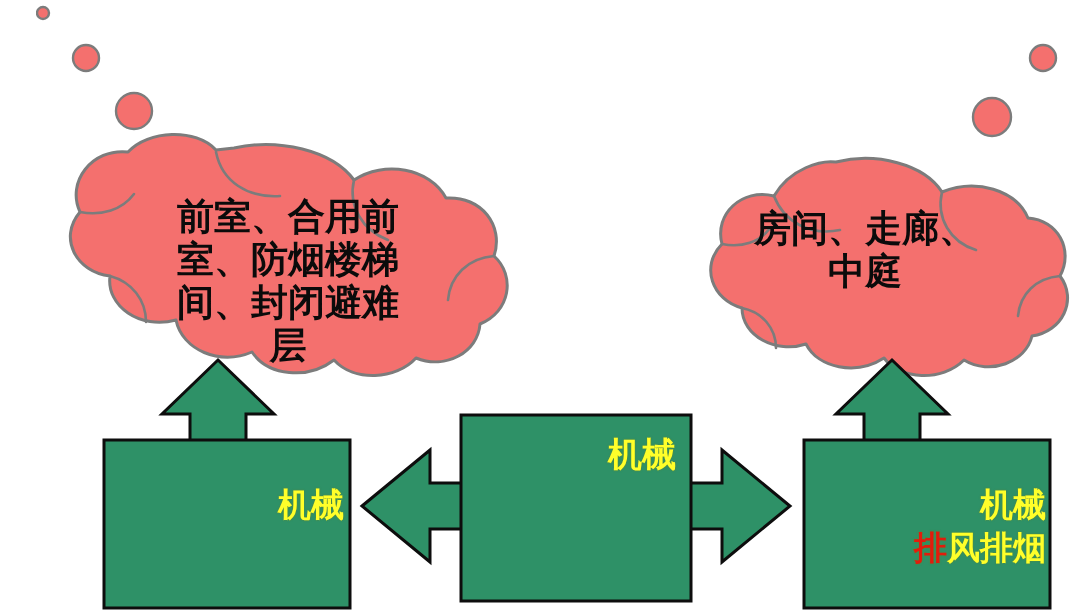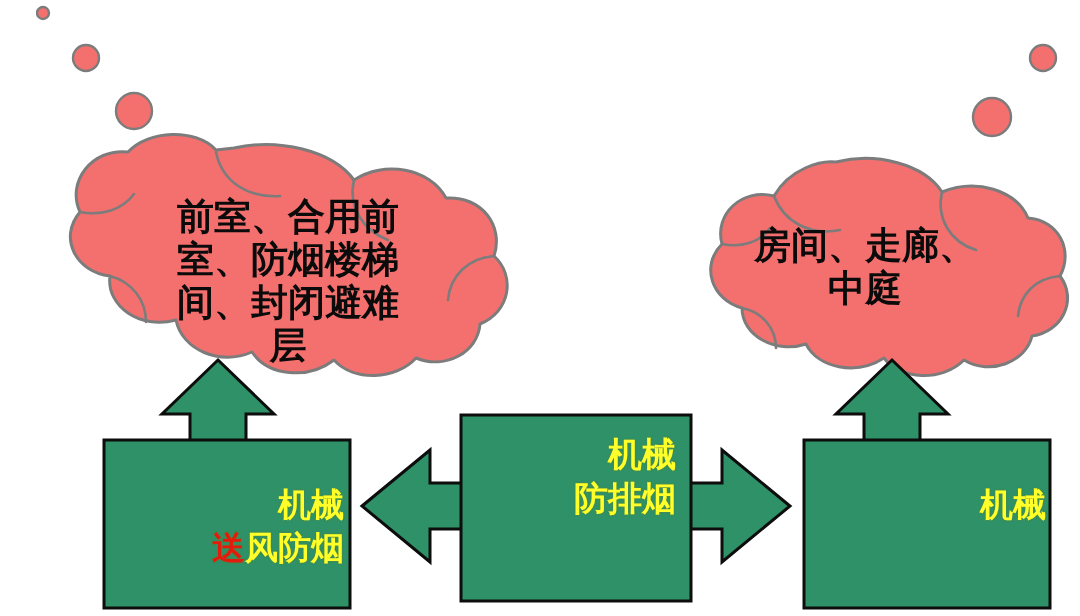--- a/index.html
+++ b/index.html
@@ -74,21 +74,21 @@
     color: #E21B0C;
   }
   .t-left-cloud {
     left: 104px;
     top: 196px;
     width: 296px;
     font-size: 37px;
   }
   .t-right-cloud {
     left: 684px;
-    top: 225px;
+    top: 208px;
     width: 290px;
     font-size: 37px;
   }
   .t-left-box {
     left: 72px;
     top: 484px;
     width: 236px;
     font-size: 33px;
   }
   .t-center-box {
@@ -215,25 +215,24 @@
   <div class="cloud-text t-left-cloud">前室、合用前
 室、防烟楼梯
 间、封闭避难
 层</div>
 
   <div class="cloud-text t-right-cloud">房间、走廊、
 中庭</div>
 
   <div class="box-text t-center-box">
     <div>机械</div>
-    <div>防排烟</div>
   </div>
 
   <div class="box-text t-left-box">
     <div>机械</div>
-    <div><span class="hl-red">送</span><span>风防烟</span></div>
   </div>
 
   <div class="box-text t-right-box">
     <div>机械</div>
+    <div><span class="hl-red">排</span><span>风排烟</span></div>
   </div>
 
 </div>
 
 </body></html>

